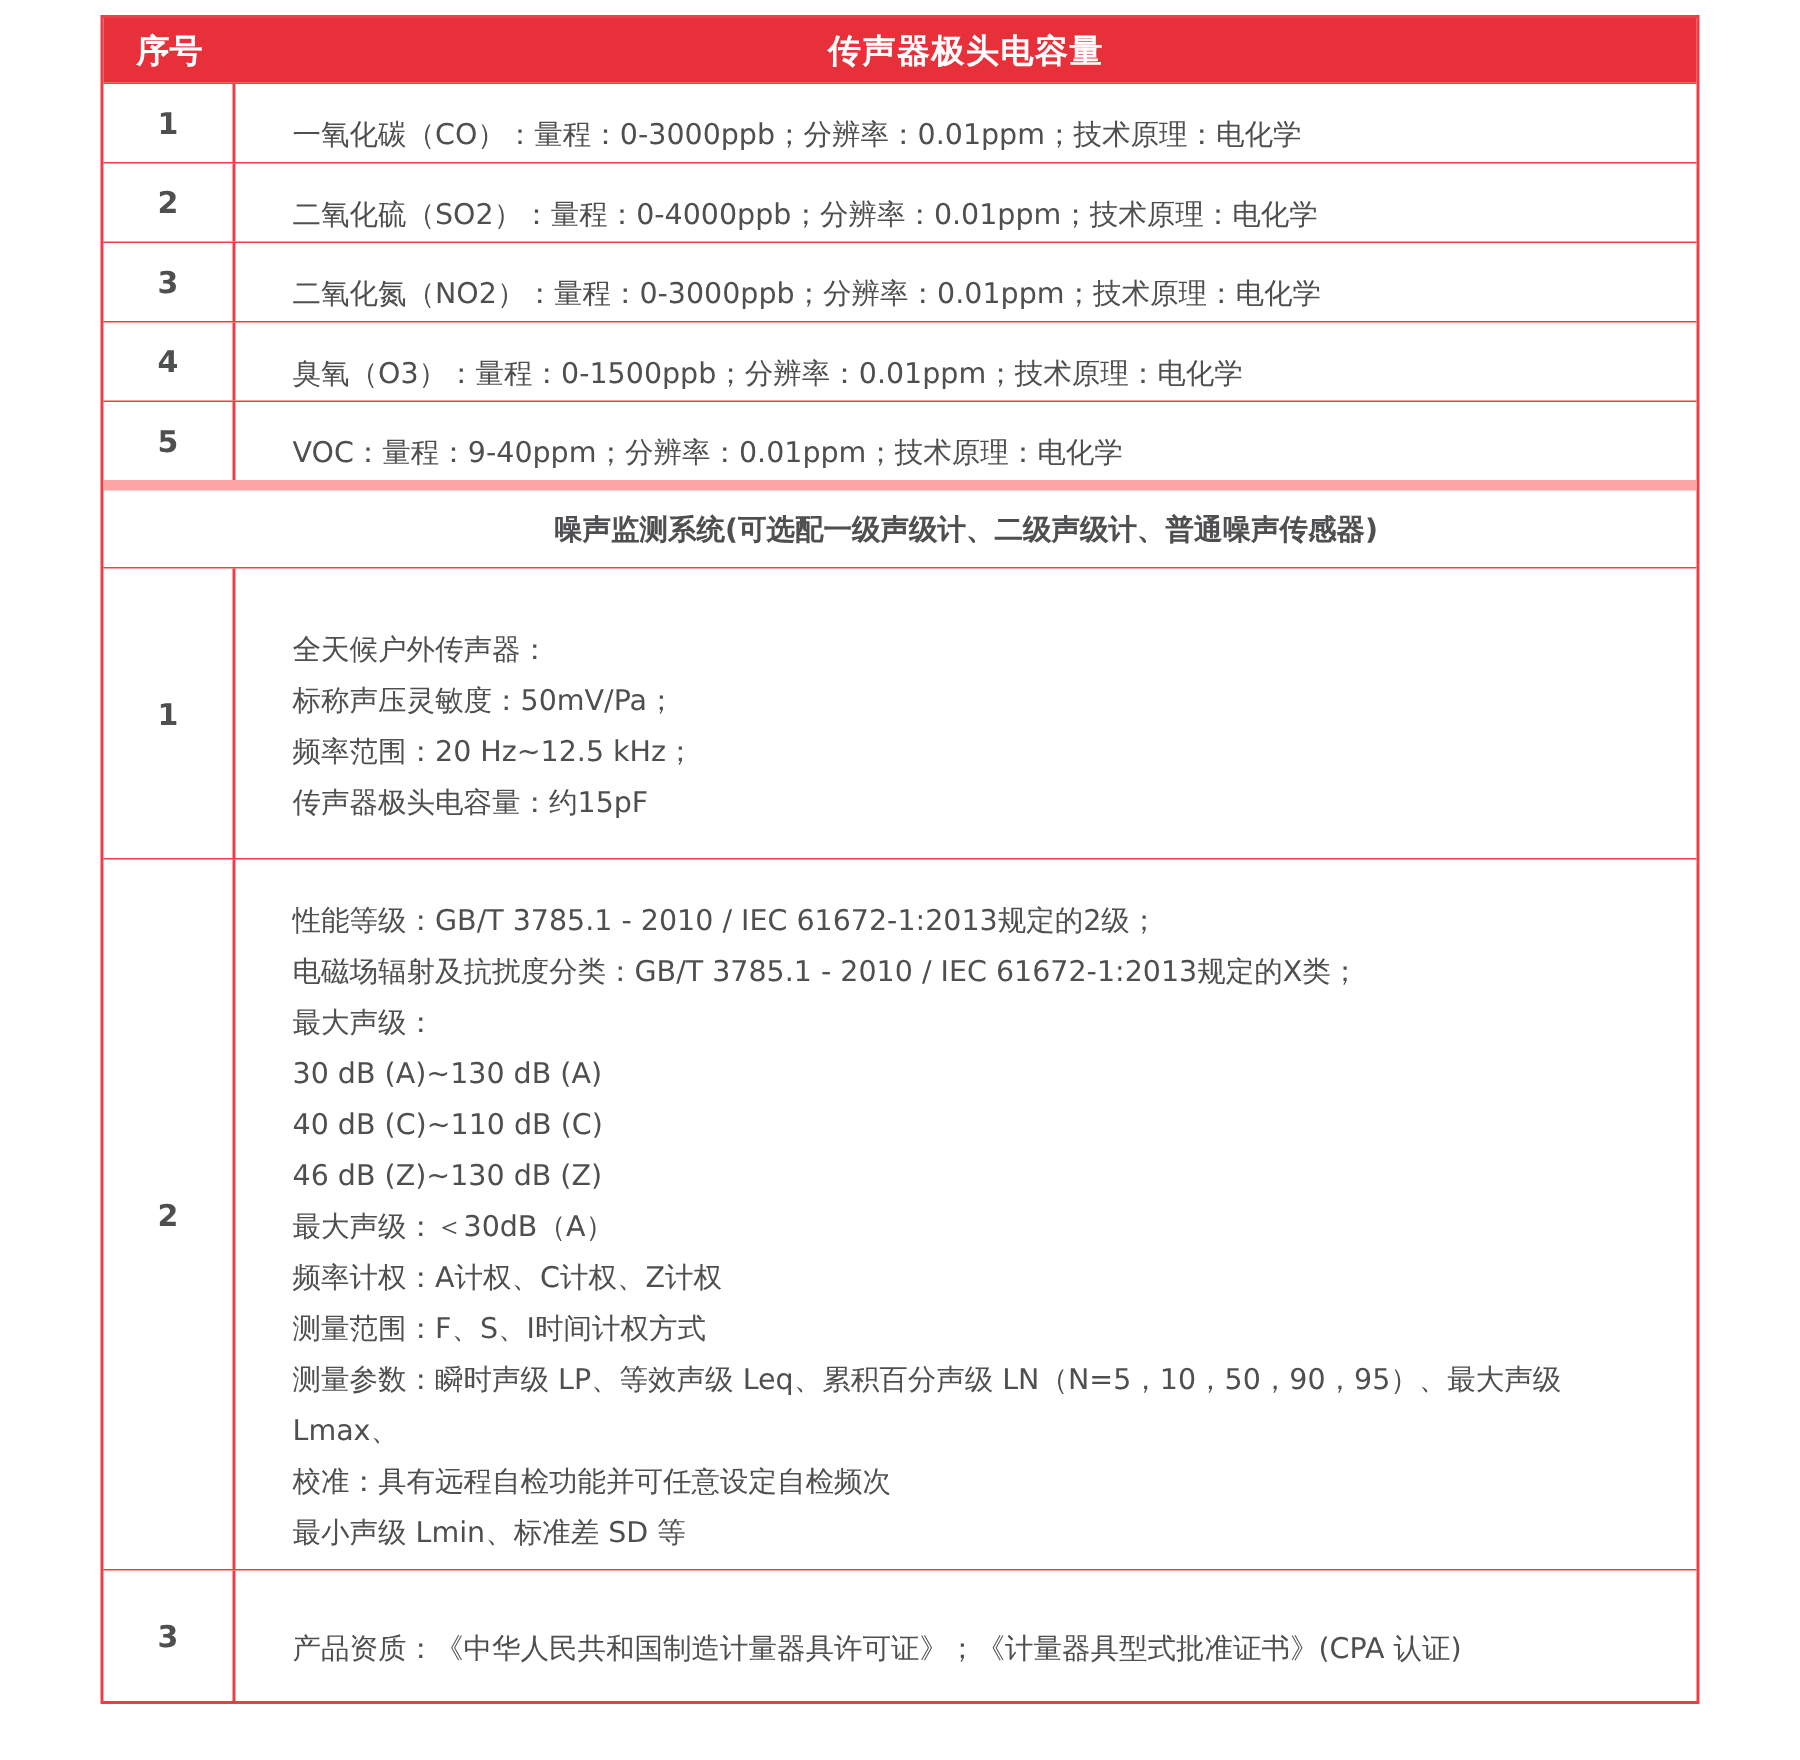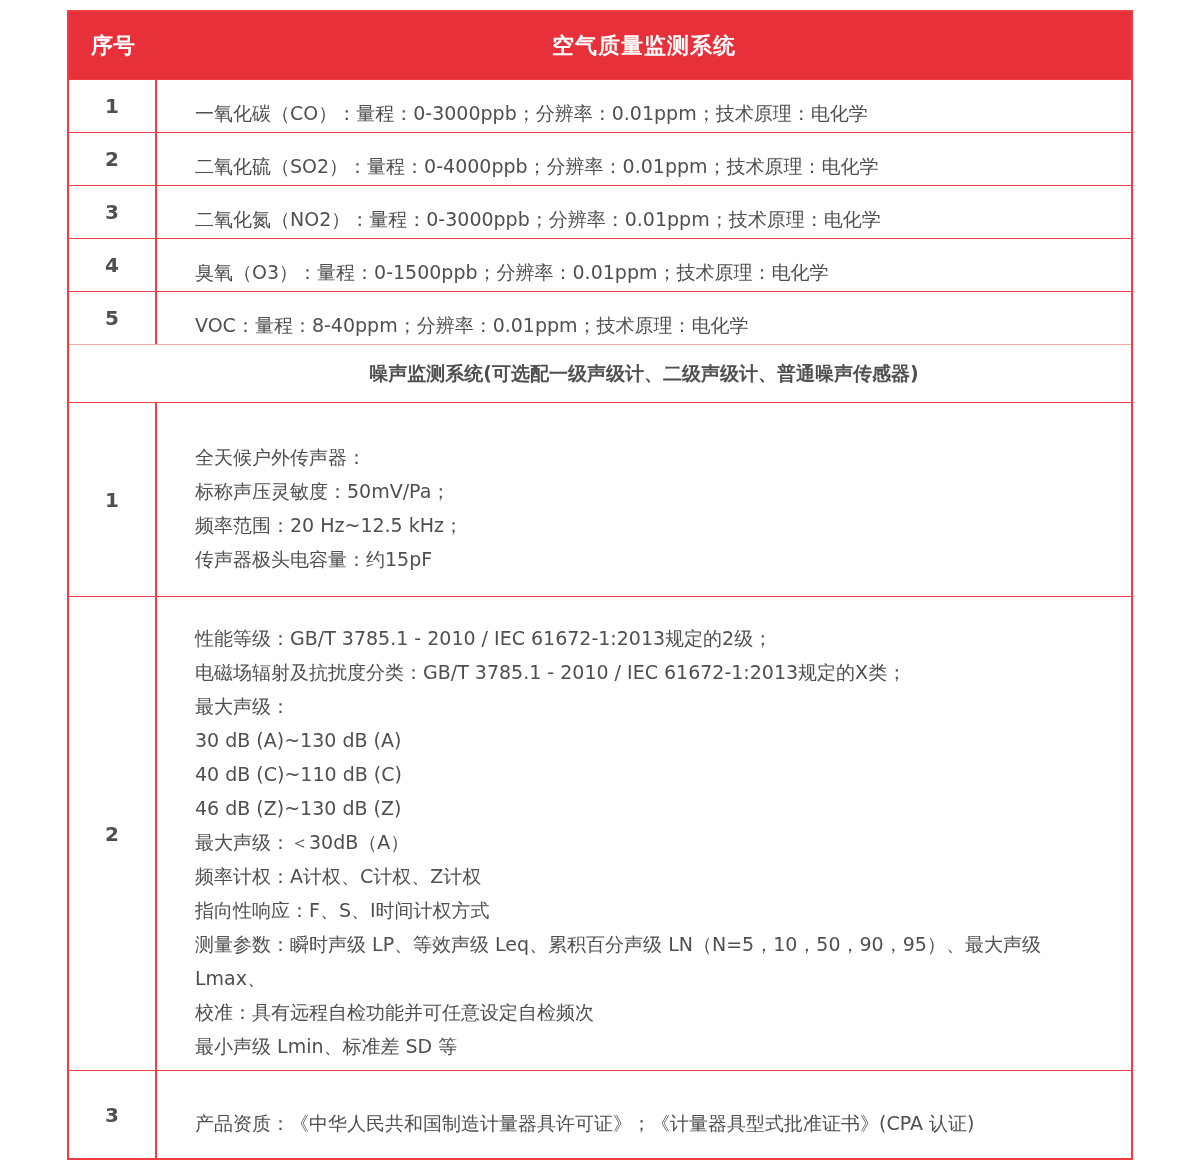--- a/index.html
+++ b/index.html
@@ -20,21 +20,21 @@
     background: #ffffff;
   }
   .row {
     display: flex;
     box-sizing: border-box;
     border-top: 1px solid #EE3E44;
     align-items: stretch;
   }
   .row.first { border-top: none; }
   .header-row {
-    height: 67px;
+    height: 43px;
     background: #E73039;
     color: #ffffff;
     font-weight: bold;
     border-top: none;
   }
   .header-row .cell-no {
     border-right: none;
     color: #ffffff;
     font-size: 22px;
     font-weight: bold;
@@ -66,21 +66,21 @@
     justify-content: center;
     padding-left: 38px;
     padding-right: 20px;
     color: #4E4F51;
     font-size: 19px;
     margin-top: 16px;
   }
   .air-row { height: 53px; }
   .section-row {
     height: 58px;
-    border-top: 1px solid #fca5a5;
+    border-top: 7px solid #fca5a5;
     justify-content: space-between;
   }
   .section-spacer {
     width: 88px;
     flex: 0 0 88px;
   }
   .section-title {
     flex: 1;
     display: flex;
     align-items: center;
@@ -95,21 +95,21 @@
   .line { line-height: 34px; }
   .noise-row-1 .cell-text, .noise-row-2 .cell-text { padding-top: 8px; padding-bottom: 8px; }
 </style>
 </head>
 <body>
 
 <div class="spec-table">
 
   <div class="row header-row first">
     <div class="cell-no">序号</div>
-    <div class="cell-title">空气质量监测系统</div>
+    <div class="cell-title">传声器极头电容量</div>
   </div>
 
   <div class="row air-row">
     <div class="cell-no">1</div>
     <div class="cell-text">
         <span>一氧化碳（CO）：量程：0-3000ppb；分辨率：0.01ppm；技术原理：电化学</span>
       </div>
   </div>
   <div class="row air-row">
     <div class="cell-no">2</div>
@@ -125,21 +125,21 @@
   </div>
   <div class="row air-row">
     <div class="cell-no">4</div>
     <div class="cell-text">
         <span>臭氧（O3）：量程：0-1500ppb；分辨率：0.01ppm；技术原理：电化学</span>
       </div>
   </div>
   <div class="row air-row">
     <div class="cell-no">5</div>
     <div class="cell-text">
-        <span>VOC：量程：8-40ppm；分辨率：0.01ppm；技术原理：电化学</span>
+        <span>VOC：量程：9-40ppm；分辨率：0.01ppm；技术原理：电化学</span>
       </div>
   </div>
 
   <div class="row section-row">
     <div class="section-spacer"></div>
     <div class="section-title">噪声监测系统(可选配一级声级计、二级声级计、普通噪声传感器)</div>
   </div>
 
   <div class="row noise-row-1">
     <div class="cell-no">1</div>
@@ -155,21 +155,21 @@
     <div class="cell-no">2</div>
     <div class="cell-text">
       <div class="line">性能等级：GB/T 3785.1 - 2010 / IEC 61672-1:2013规定的2级；</div>
       <div class="line">电磁场辐射及抗扰度分类：GB/T 3785.1 - 2010 / IEC 61672-1:2013规定的X类；</div>
       <div class="line">最大声级：</div>
       <div class="line">30 dB (A)~130 dB (A)</div>
       <div class="line">40 dB (C)~110 dB (C)</div>
       <div class="line">46 dB (Z)~130 dB (Z)</div>
       <div class="line">最大声级：＜30dB（A）</div>
       <div class="line">频率计权：A计权、C计权、Z计权</div>
-      <div class="line">指向性响应：F、S、I时间计权方式</div>
+      <div class="line">测量范围：F、S、I时间计权方式</div>
       <div class="line">测量参数：瞬时声级 LP、等效声级 Leq、累积百分声级 LN（N=5，10，50，90，95）、最大声级 Lmax、</div>
       <div class="line">校准：具有远程自检功能并可任意设定自检频次</div>
       <div class="line">最小声级 Lmin、标准差 SD 等</div>
     </div>
   </div>
 
   <div class="row noise-row-3">
     <div class="cell-no">3</div>
     <div class="cell-text">
       <div class="line">产品资质：《中华人民共和国制造计量器具许可证》；《计量器具型式批准证书》(CPA 认证)</div>

